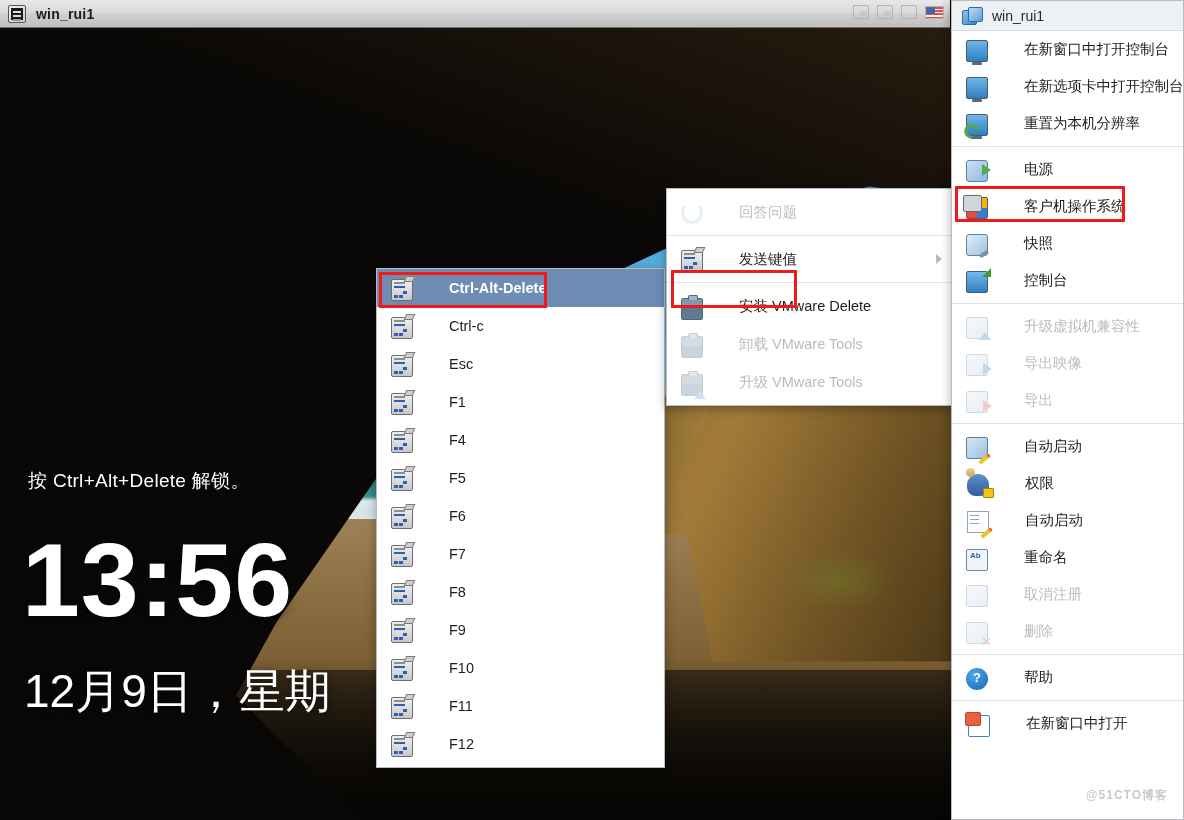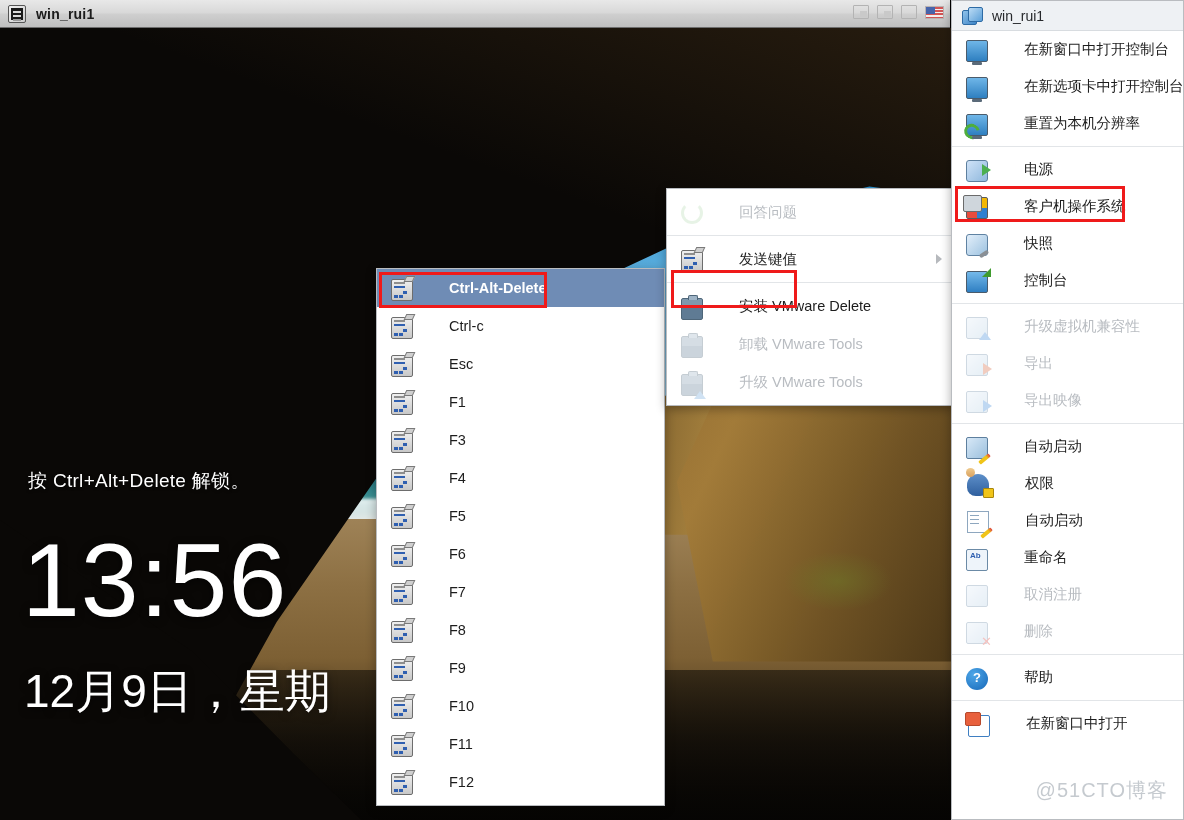--- a/index.html
+++ b/index.html
@@ -124,21 +124,21 @@
     clip-path: polygon(0% 0%, 46% 44%, 70% 78%, 86% 100%, 0% 100%);
   }
 
   .lock-hint {
     position: absolute; left: 28px; top: 440px;
     color: #ffffff; font-size: 19px; letter-spacing: .3px;
     text-shadow: 0 1px 3px rgba(0,0,0,.75);
   }
   .lock-time {
     position: absolute; left: 22px; top: 500px;
-    color: #ffffff; font-size: 104px; font-weight: 400; line-height: 1;
+    color: #ffffff; font-size: 104px; font-weight: 700; line-height: 1;
     letter-spacing: 1px; text-shadow: 0 2px 8px rgba(0,0,0,.6);
   }
   .lock-date {
     position: absolute; left: 24px; top: 640px;
     color: #ffffff; font-size: 46px; font-weight: 300; line-height: 1;
     white-space: nowrap; text-shadow: 0 2px 8px rgba(0,0,0,.6);
   }
 
   
   .menu {
@@ -321,21 +321,21 @@
     background: linear-gradient(to bottom,#7f98ad 0 45%, #5f7b94 45% 100%);
     border: 1px solid #4e6679; position: relative;
   }
   .ic-tools::before{ content:""; position:absolute; left:6px; top:-4px; width:8px;height:4px;
     border:1.5px solid #4e6679; border-bottom:none; border-radius:2px 2px 0 0; background:#9fb4c6;}
   .ic-tools-up::after{ content:""; position:absolute; right:-4px; bottom:-4px; width:0;height:0;
     border-left:6px solid transparent;border-right:6px solid transparent;border-bottom:8px solid #6fa8dc;}
 
   .watermark {
     position: absolute; right: 16px; bottom: 16px; z-index: 70;
-    font-size: 20px; color: rgba(150,158,168,.55); letter-spacing: 1px; pointer-events: none;
+    font-size: 12px; color: rgba(150,158,168,.55); letter-spacing: 1px; pointer-events: none; font-weight: bold;
   }
 </style>
 </head>
 <body>
 
 <div id="root">
 
   <div class="titlebar">
     <div class="tb-appicon"></div>
     <div class="tb-title">win_rui1</div>
@@ -393,26 +393,20 @@
       <div class="mi">
         <span class="ic ic-kbd">
           <i class="flip"></i>
         </span>
         <span class="lbl">F1</span>
       </div>
       <div class="mi">
         <span class="ic ic-kbd">
           <i class="flip"></i>
         </span>
-        <span class="lbl">F3</span>
-      </div>
-      <div class="mi">
-        <span class="ic ic-kbd">
-          <i class="flip"></i>
-        </span>
         <span class="lbl">F4</span>
       </div>
       <div class="mi">
         <span class="ic ic-kbd">
           <i class="flip"></i>
         </span>
         <span class="lbl">F5</span>
       </div>
       <div class="mi">
         <span class="ic ic-kbd">
@@ -520,26 +514,26 @@
         <div class="mi small">
           <span class="ic ic-console"></span>
           <span class="lbl">控制台</span>
         </div>
         <div class="sep"></div>
         <div class="mi small disabled">
           <span class="ic ic-upgrade"></span>
           <span class="lbl">升级虚拟机兼容性</span>
         </div>
         <div class="mi small disabled">
+          <span class="ic ic-exportimg"></span>
+          <span class="lbl">导出映像</span>
+        </div>
+        <div class="mi small disabled">
           <span class="ic ic-export"></span>
           <span class="lbl">导出</span>
-        </div>
-        <div class="mi small disabled">
-          <span class="ic ic-exportimg"></span>
-          <span class="lbl">导出映像</span>
         </div>
         <div class="sep"></div>
         <div class="mi small">
           <span class="ic ic-edit"></span>
           <span class="lbl">自动启动</span>
         </div>
         <div class="mi small">
           <span class="ic ic-perm"></span>
           <span class="lbl">权限</span>
         </div>

